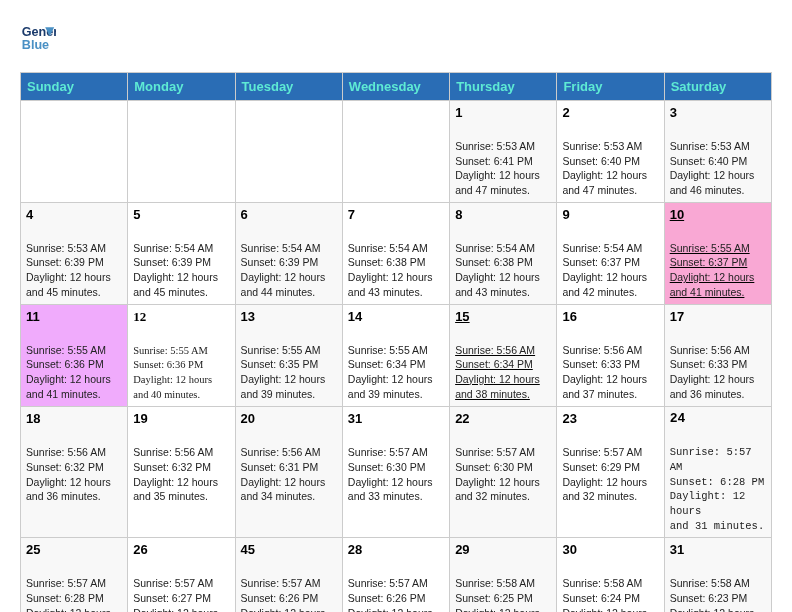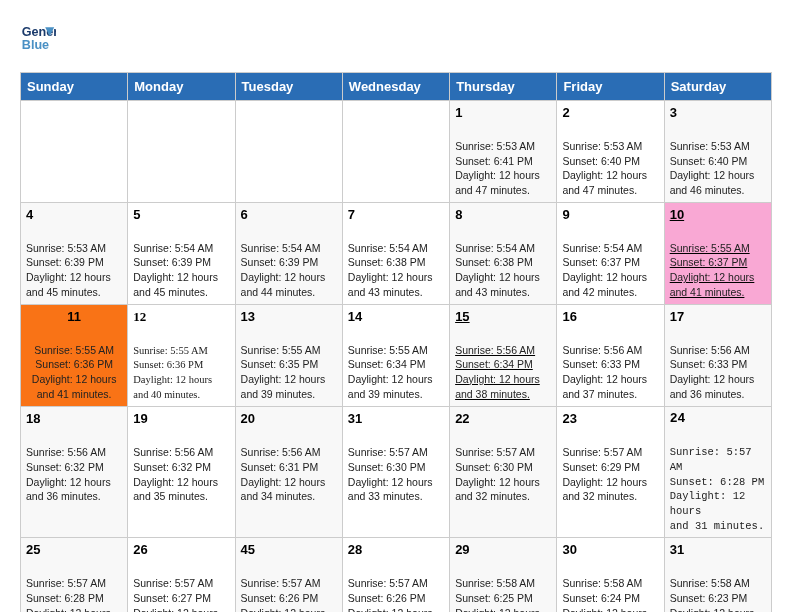--- a/index.html
+++ b/index.html
@@ -5,21 +5,21 @@
     * { box-sizing: border-box; margin: 0; padding: 0; }
     body { font-family: Arial, sans-serif; background: #fff; width: 792px; min-height: 612px; }
     .page { width: 792px; padding: 20px 20px 10px 20px; }
     .header { display: flex; justify-content: space-between; align-items: flex-start; margin-bottom: 16px; }
     .logo { display: flex; align-items: center; }
     .logo-icon { width: 36px; height: 36px; margin-right: 6px; }
     .title-block { text-align: right; }
     .main-title { font-size: 36px; font-weight: bold; color: #1a1a1a; }
     .sub-title { font-size: 18px; color: #333; }
     table { width: 100%; border-collapse: collapse; font-size: 11px; }
-    th { background: #2a6db5; color: #ffffff; text-align: left; padding: 6px 6px; font-size: 13px; font-weight: bold; border: 1px solid #ccc; }
+    th { background: #2a6db5; color: #5eead4; text-align: left; padding: 6px 6px; font-size: 13px; font-weight: bold; border: 1px solid #ccc; }
     td { border: 1px solid #ccc; vertical-align: top; padding: 4px 5px; width: calc(100% / 7); min-height: 80px; }
     .day-num { font-size: 13px; font-weight: bold; margin-bottom: 2px; }
     .day-info { font-size: 10.5px; line-height: 1.4; color: #222; margin-top: 19px; }
     tr td:nth-child(odd) { background: #f8f8f8; }
     tr td:nth-child(even) { background: #fff; }
     .empty { background: #fff !important; }
   </style>
 </head>
 <body>
 
@@ -127,21 +127,21 @@
           </td>
           <td style="background: #f9a8d4; text-decoration: underline;">
             <div class="day-num">10</div>
             <div class="day-info" style="white-space: pre-line;">Sunrise: 5:55 AM
 Sunset: 6:37 PM
 Daylight: 12 hours
 and 41 minutes.</div>
           </td>
         </tr>
         <tr>
-          <td style="background: #f97316; text-align: center;">
+          <td style="background: #f0abfc;">
             <div class="day-num">11</div>
             <div class="day-info" style="white-space: pre-line;">Sunrise: 5:55 AM
 Sunset: 6:36 PM
 Daylight: 12 hours
 and 41 minutes.</div>
           </td>
           <td style="background: rgb(255, 255, 255); font-family: Liberation Serif, serif;">
             <div class="day-num">12</div>
             <div class="day-info" style="white-space: pre-line;">Sunrise: 5:55 AM
 Sunset: 6:36 PM

